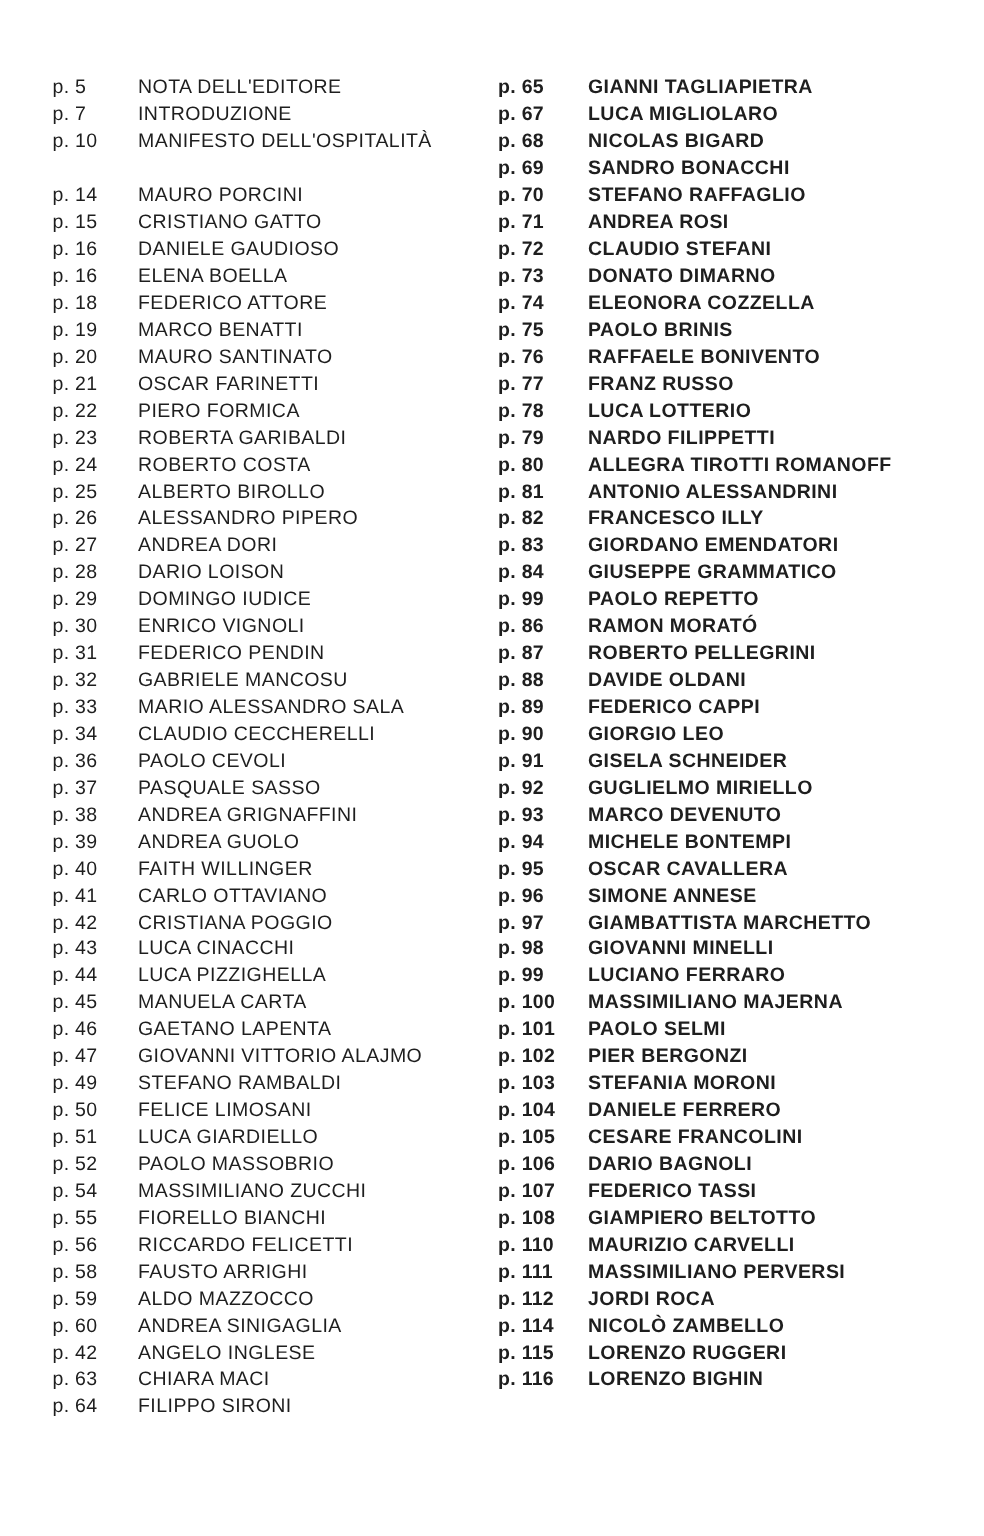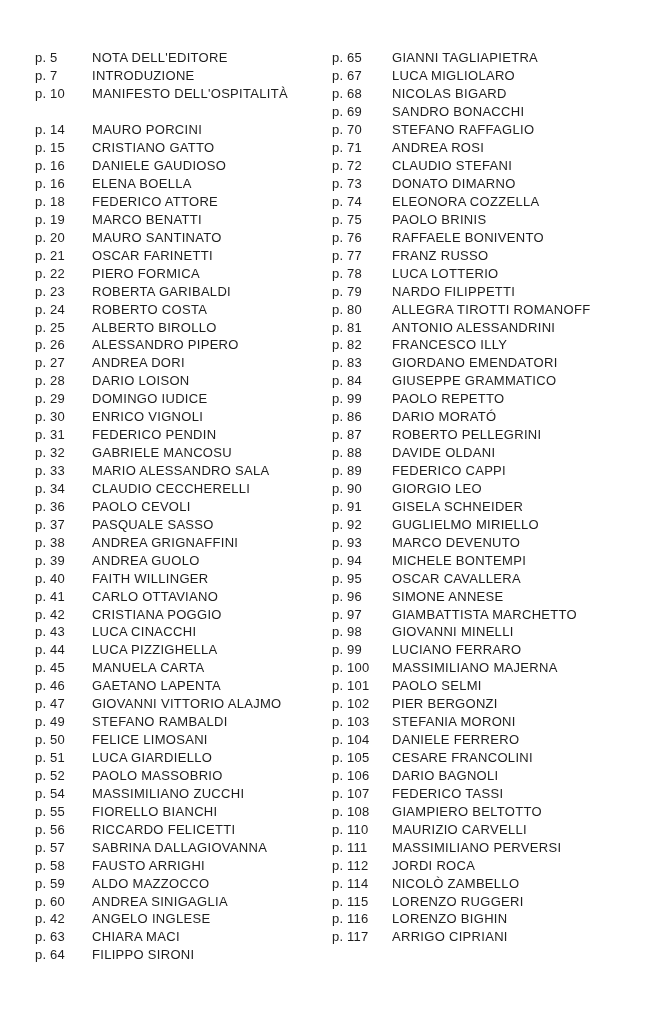--- a/index.html
+++ b/index.html
@@ -17,21 +17,21 @@
     position: relative;
     width: 580px;
     height: 1024px;
     background: #ffffff;
   }
   .toc-column {
     position: absolute;
     top: 49px;
   }
   .col-left  { left: 35px; }
-  .col-right { left: 332px; }
+  .col-right { left: 332px; font-weight: bold; }
   .toc-row {
     display: flex;
     align-items: center;
     height: 17.95px;
     white-space: nowrap;
   }
   .toc-row.gap { height: 17.95px; }
   .pnum {
     display: inline-block;
     width: 57px;
@@ -261,24 +261,20 @@
   <div class="toc-row">
     <span class="pnum">p. 55</span>
     <span class="pname">FIORELLO BIANCHI</span>
   </div>
 
   <div class="toc-row">
     <span class="pnum">p. 56</span>
     <span class="pname">RICCARDO FELICETTI</span>
   </div>
 
-  <div class="toc-row">
-    <span class="pnum">p. 57</span>
-    <span class="pname">SABRINA DALLAGIOVANNA</span>
-  </div>
 
   <div class="toc-row">
     <span class="pnum">p. 58</span>
     <span class="pname">FAUSTO ARRIGHI</span>
   </div>
 
   <div class="toc-row">
     <span class="pnum">p. 59</span>
     <span class="pname">ALDO MAZZOCCO</span>
   </div>
@@ -400,21 +396,21 @@
     <span class="pname">GIUSEPPE GRAMMATICO</span>
   </div>
 
   <div class="toc-row">
     <span class="pnum">p. 99</span>
     <span class="pname">PAOLO REPETTO</span>
   </div>
 
   <div class="toc-row">
     <span class="pnum">p. 86</span>
-    <span class="pname">DARIO MORATÓ</span>
+    <span class="pname">RAMON MORATÓ</span>
   </div>
 
   <div class="toc-row">
     <span class="pnum">p. 87</span>
     <span class="pname">ROBERTO PELLEGRINI</span>
   </div>
 
   <div class="toc-row">
     <span class="pnum">p. 88</span>
     <span class="pname">DAVIDE OLDANI</span>
@@ -543,18 +539,14 @@
   <div class="toc-row">
     <span class="pnum">p. 115</span>
     <span class="pname">LORENZO RUGGERI</span>
   </div>
 
   <div class="toc-row">
     <span class="pnum">p. 116</span>
     <span class="pname">LORENZO BIGHIN</span>
   </div>
 
-  <div class="toc-row">
-    <span class="pnum">p. 117</span>
-    <span class="pname">ARRIGO CIPRIANI</span>
-  </div>
 </div>
 </div>
 
 </body></html>

